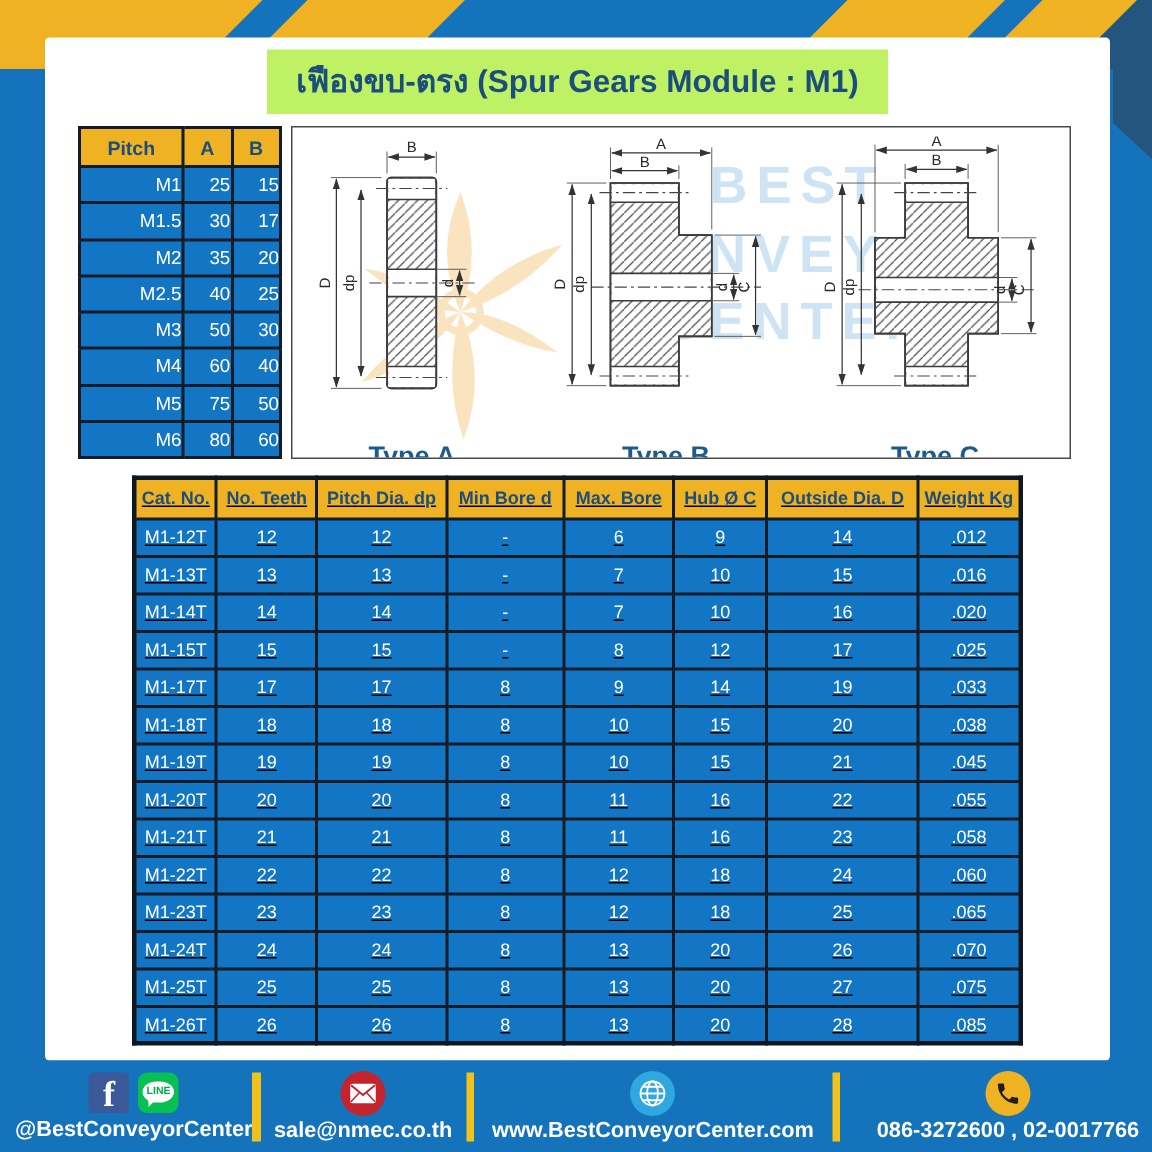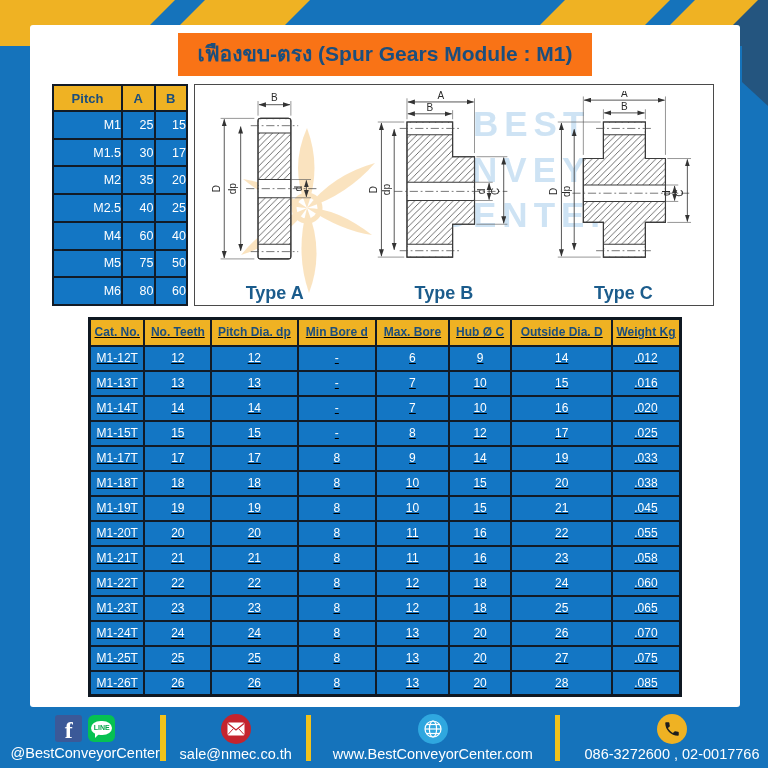--- a/index.html
+++ b/index.html
@@ -11,56 +11,56 @@
   
   .stripe { position:absolute; top:0; height:46px; background:#EFB223;
     transform:skewX(-45deg); transform-origin:0 0; }
   .stripe.navy { background:#24557F; }
   .edge-navy { position:absolute; right:0; top:42px; width:26px; height:64px;
     background:#24557F; clip-path:polygon(0 0,100% 0,100% 100%,0 calc(100% - 24px)); }
   
   .card { position:absolute; left:30px; top:25px; width:710px; height:682px;
     background:#fff; border-radius:3px; }
   .title-wrap { text-align:center; margin-top:8px; }
-  .title-bar { display:inline-block; background:#f97316; color:#1B4E7D;
+  .title-bar { display:inline-block; background:#bef264; color:#1B4E7D;
     font-size:21px; font-weight:bold; padding:4px 20px 6px; }
   
   .upper { display:flex; margin:8px 26px 0 22px; height:222px; }
   table { border-collapse:collapse; }
   .pitch-table { width:136px; height:222px; border:2.5px solid #121B26; }
   .pitch-table th { background:#EFB223; color:#1B4E7D; font-size:13px; font-weight:bold;
     border:2px solid #121B26; height:26px; }
   .pitch-table td { background:#1376C4; color:#fff; font-size:12.5px; text-align:right;
     border:2px solid #121B26; height:24px; }
   .drawing-panel { flex:1; margin-left:6px; border:1.5px solid #4A4A4A;
     position:relative; display:flex; justify-content:space-around;
     align-items:flex-start; padding-top:6px; overflow:hidden; background:#fff; }
   .watermark { position:absolute; left:36%; top:16px; width:58%; text-align:center;
     color:#C9E1F3; font-weight:bold; letter-spacing:6px; line-height:1.3;
     font-size:35px; opacity:.9; }
   .wm-logo { position:absolute; left:42px; top:28px; opacity:.55; }
   .drawing { position:relative; display:flex; flex-direction:column; align-items:center; }
   .drawing svg.gear { height:188px; }
-  .type-label { color:#1B5C8C; font-weight:bold; font-size:18px; margin-top:4px; }
+  .type-label { color:#1B5C8C; font-weight:bold; font-size:18px; margin-top:15px; }
   .dimtxt { font-size:11px; fill:#2B2B2B; font-family:"Liberation Sans","DejaVu Sans",sans-serif; }
   
   .spec-table { width:594px; margin:11px auto 0; border:3px solid #0F1822;text-decoration:underline; }
   .spec-table th { background:#EFB223; color:#1B4E7D; font-size:12px; font-weight:bold;
     border:2px solid #121B26; height:27px; padding:0 2px; }
   .spec-table td { background:#1376C4; color:#fff; font-size:12px; text-align:center;
     border:2px solid #121B26; height:25px; }
   .spec-table col.c1{width:9.3%} .spec-table col.c2{width:11.3%}
   .spec-table col.c3{width:14.6%} .spec-table col.c4{width:13.3%}
   .spec-table col.c5{width:12.3%} .spec-table col.c6{width:10.6%}
   .spec-table col.c7{width:17%}  .spec-table col.c8{width:11.6%}
   
   .footer { position:absolute; left:0; bottom:0; width:768px; height:61px;
     background:#1573BB; display:flex; align-items:center; padding:0 10px; }
   .f-sec { display:flex; flex-direction:column; align-items:center; justify-content:center; }
-  .f-sec .txt { color:#fff; font-weight:normal; font-size:14.5px; white-space:nowrap;text-align:right; }
+  .f-sec .txt { color:#fff; font-weight:bold; font-size:14.5px; white-space:nowrap;text-align:right; }
   .f-div { width:6px; height:46px; background:#F1C21B; }
   .icons-row { display:flex; gap:6px; margin-bottom:3px; }
   .fb-icon { width:27px; height:27px; background:#3B5998; border-radius:3px;
     color:#fff; font-weight:bold; font-size:24px; line-height:30px; text-align:center;
     font-family:"Liberation Serif","DejaVu Serif",serif; }
   .line-icon { width:27px; height:27px; background:#06C152; border-radius:6px;
     display:flex; align-items:center; justify-content:center; position:relative; }
   .line-bubble { background:#fff; border-radius:50%/55%; width:21px; height:14px;
     color:#06A64A; font-size:7px; font-weight:bold; text-align:center; line-height:14px; }
   .line-bubble:after { content:""; position:absolute; left:7px; bottom:4px;
@@ -122,20 +122,25 @@
           </tr>
           <tr>
             <td>M2</td>
             <td>35</td>
             <td>20</td>
           </tr>
           <tr>
             <td>M2.5</td>
             <td>40</td>
             <td>25</td>
+          </tr>
+          <tr>
+            <td>M3</td>
+            <td>50</td>
+            <td>30</td>
           </tr>
           <tr>
             <td>M4</td>
             <td>60</td>
             <td>40</td>
           </tr>
           <tr>
             <td>M5</td>
             <td>75</td>
             <td>50</td>

